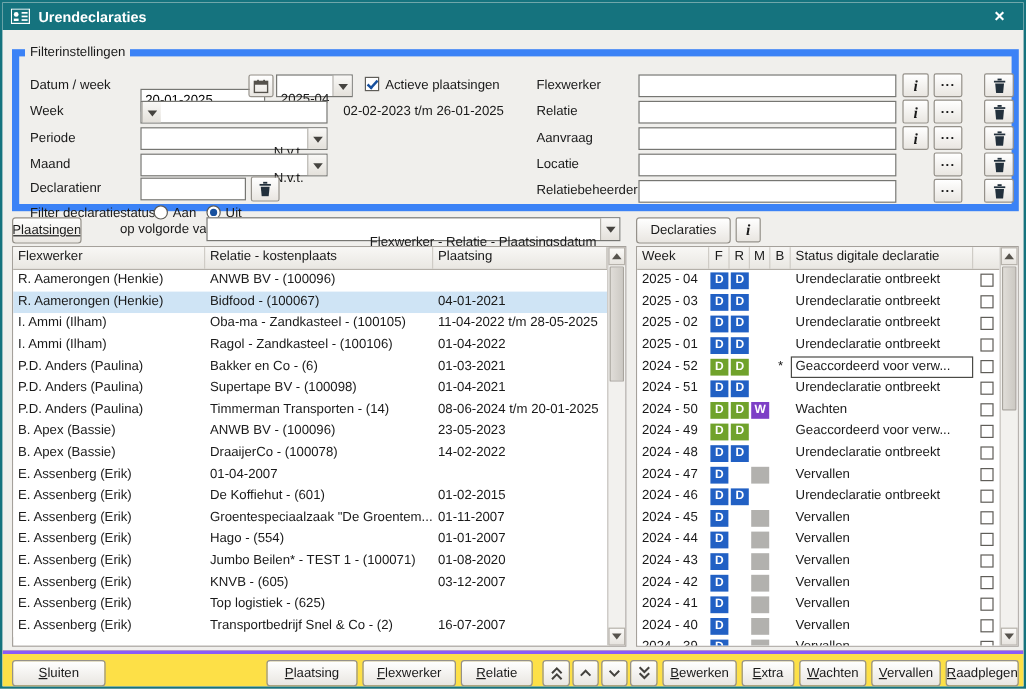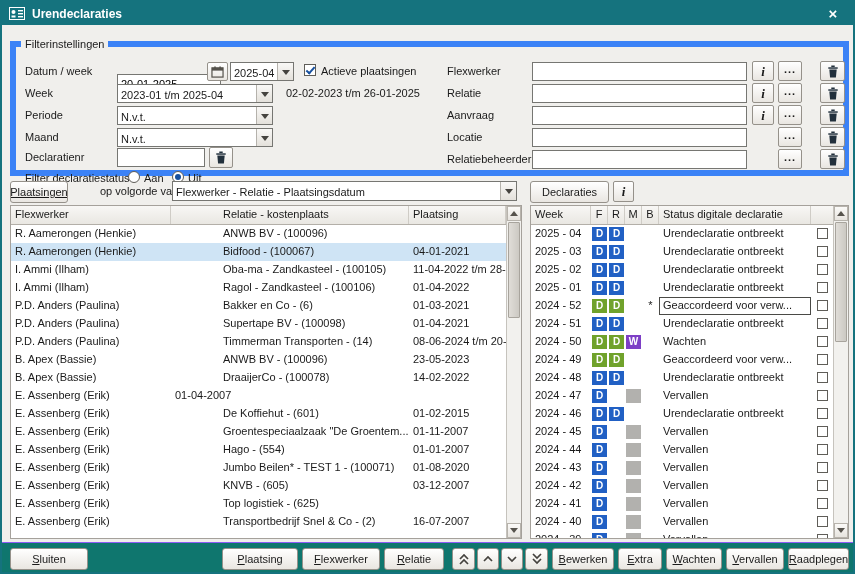--- a/index.html
+++ b/index.html
@@ -28,21 +28,21 @@
   .ul-full .lbl { text-decoration:underline; }
 
   .sq { width:22px; height:20px; background:linear-gradient(#ffffff,#e9e6e1); border:1px solid #95918a;
     border-radius:2px; display:inline-flex; align-items:center; justify-content:center; flex:0 0 auto; }
   .info-i { font-family:"Liberation Serif", serif; font-style:italic; font-weight:bold; font-size:13px; line-height:1; }
   .dots-t { font-weight:bold; letter-spacing:1px; line-height:1; margin-top:-4px; }
 
   .tfield { position:absolute; height:19px; border:1px solid #767672; background:#fff;
     font:11px "Liberation Sans", sans-serif; padding:0 3px; }
   .combo { position:absolute; height:19px; background:#fff; border:1px solid #767672; display:flex; align-items:stretch; }
-  .combo .ct { flex:1; padding:4px 3px; overflow:hidden; white-space:nowrap; }
+  .combo .ct { flex:1; padding:14px 3px; overflow:hidden; white-space:nowrap;text-align:right; }
   .combo .ca { width:16px; background:linear-gradient(#f9f8f6,#e4e1db); border-left:1px solid #b5b2ac;
     display:flex; align-items:center; justify-content:center; }
   .combo .ca::after { content:""; border:4px solid transparent; border-top:5px solid #45433f; margin-top:5px; }
 
   .checkbox { width:12px; height:12px; border:1px solid #5f5d58; background:#fff; display:inline-block; position:relative; }
   .checkbox[data-checked="true"]::after { content:""; position:absolute; left:1px; top:2px; width:7px; height:3px;
     border-left:2px solid #17509e; border-bottom:2px solid #17509e; transform:rotate(-48deg); }
   .gridcheck { width:11px; height:11px; border:1px solid #5f5d58; background:#fff; display:block; margin:2px auto; }
   .radio { width:12px; height:12px; border:1px solid #5f5d58; border-radius:50%; background:#fff; display:inline-block; position:relative; }
   .radio[data-checked="true"]::after { content:""; position:absolute; left:2px; top:2px; width:6px; height:6px;
@@ -71,21 +71,21 @@
   .tablebox { position:absolute; background:#fff; border:1px solid #a5a19b; }
   .thead { display:flex; height:19px; background:linear-gradient(#f8f7f5,#e9e7e2); border-bottom:1px solid #b3afa8;
     margin-right:15px; }
   .th { padding:2px 4px; border-right:1px solid #cfccc6; overflow:hidden; white-space:nowrap; }
   .tbody { position:absolute; left:0; top:19px; right:15px; bottom:0; overflow:hidden; }
   .tr { display:flex; height:18px; background:#fff; }
   .tr[data-state="selected"] { background:#8b9077; }
   .tr[data-state="highlight"] { background:#cfe4f5; }
   .td { padding:2px 4px; overflow:hidden; white-space:nowrap; }
 
-  .c-flex { width:160px; } .c-rel { width:190px;margin-left:48px; } .c-pla { flex:1; }
+  .c-flex { width:160px; } .c-rel { width:190px; } .c-pla { flex:1; }
 
   .d-week { width:60px; }
   .d-f,.d-r,.d-m,.d-b { width:17px; padding:2px 0; text-align:center; }
   .d-status { flex:1; }
   .d-status[data-focus="true"] { outline:1px solid #4a4a46; outline-offset:-1px; }
   .d-chk { width:22px; padding:1px 0; }
   .chip { display:block; width:15px; height:14px; margin:0 auto; line-height:14px; text-align:center;
     font-size:10px; font-weight:bold; color:transparent; }
   .chip[data-kind="blue"]   { background:#2160c4; color:#fff; }
   .chip[data-kind="green"]  { background:#70a22b; color:#fff; }
@@ -97,21 +97,21 @@
     border-left:1px solid #c6c3bd; display:flex; flex-direction:column; }
   .sb-btn { height:15px; background:linear-gradient(#fbfaf8,#e7e4df); border:1px solid #b7b3ac;
     display:flex; align-items:center; justify-content:center; }
   .tri-up { border:4px solid transparent; border-bottom:5px solid #56534d; margin-top:-4px; }
   .tri-down { border:4px solid transparent; border-top:5px solid #56534d; margin-bottom:-4px; }
   .sb-track { flex:1; position:relative; }
   .sb-thumb { position:absolute; left:1px; right:1px; background:linear-gradient(90deg,#e0ddd8,#ccc9c3);
     border:1px solid #a8a49d; border-radius:1px; }
 
   
-  .footer { position:absolute; left:0; right:0; top:540px; bottom:0; border-top:1px solid #8b5cf6; background:#0f766e; }
+  .footer { position:absolute; left:0; right:0; top:540px; bottom:0; border-top:3px solid #8b5cf6; background:#fde047; }
   .footer .btn { top:5px; }
   .navsvg { display:block; }
 </style>
 </head>
 <body>
 
 <div class="window">
 
   <div class="titlebar">
     <span title="id-card-icon">
@@ -147,21 +147,20 @@
     </span>
     <div class="combo" style="left:214px;top:12px;width:64px">
       <span class="ct">2025-04</span>
         <span class="ca"></span>
     </div>
     <span class="checkbox" style="position:absolute;left:288px;top:14px" data-checked="true"></span>
     <span class="flabel" style="left:305px;top:15px">Actieve plaatsingen</span>
 
     <span class="flabel" style="left:9px;top:37px">Week</span>
     <div class="combo" style="left:101px;top:34px;width:156px">
-      <span class="ct">2023-01 t/m 2025-04</span>
         <span class="ca"></span>
     </div>
     <span class="flabel" style="left:270px;top:37px">02-02-2023 t/m 26-01-2025</span>
 
     <span class="flabel" style="left:9px;top:59px">Periode</span>
     <div class="combo" style="left:101px;top:56px;width:156px">
       <span class="ct">N.v.t.</span>
         <span class="ca"></span>
     </div>
 

